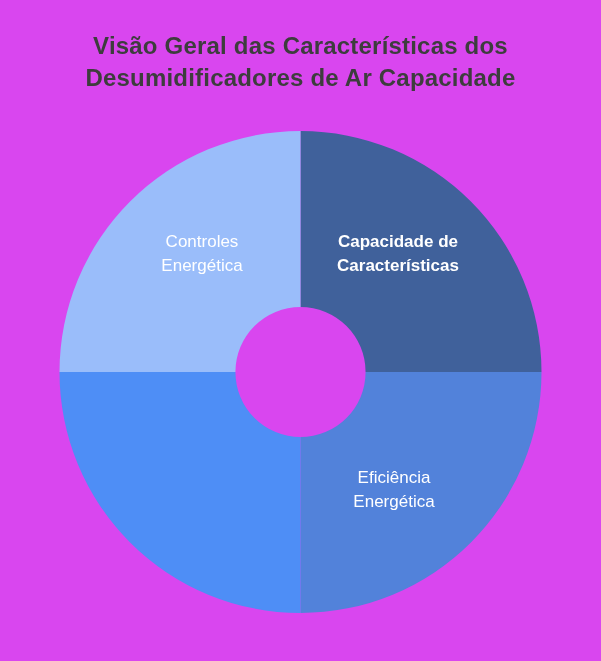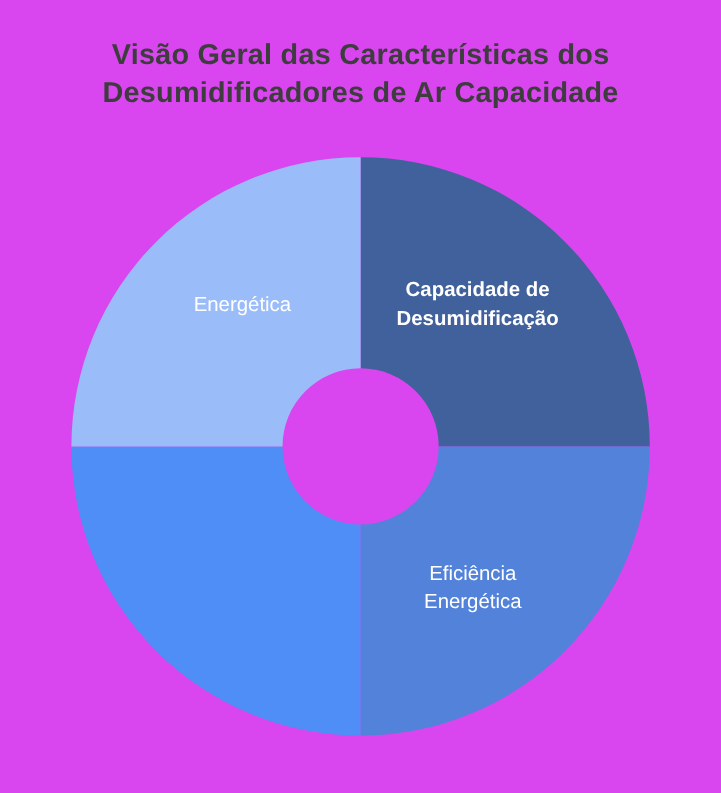--- a/index.html
+++ b/index.html
@@ -64,23 +64,24 @@
 
   <svg class="donut-svg" id="donut-svg" viewBox="0 0 601 661" xmlns="http://www.w3.org/2000/svg">
       <path d="M 300.5 131 A 241 241 0 0 1 541.5 372 L 365.57 372 A 65.07000000000001 65.07000000000001 0 0 0 300.5 306.93 Z" fill="#40619b"></path>
       <path d="M 541.5 372 A 241 241 0 0 1 300.50000000000006 613 L 300.5 437.07 A 65.07000000000001 65.07000000000001 0 0 0 365.57 372 Z" fill="#5282da"></path>
       <path d="M 300.50000000000006 613 A 241 241 0 0 1 59.5 372.00000000000006 L 235.43 372 A 65.07000000000001 65.07000000000001 0 0 0 300.5 437.07 Z" fill="#4e8ef6"></path>
       <path d="M 59.5 372.00000000000006 A 241 241 0 0 1 300.49999999999994 131 L 300.5 306.93 A 65.07000000000001 65.07000000000001 0 0 0 235.43 372 Z" fill="#9abdfa"></path>
     </svg>
 
   <div class="seg-label q1" style="color: rgb(255, 255, 255);">
     <span>Capacidade de</span>
-    <span>Desumidificação</span>
+    <span>Características</span>
   </div>
   <div class="seg-label q2" style="color: rgb(255, 255, 255);">
     <span>Eficiência</span>
     <span>Energética</span>
   </div>
   <div class="seg-label q4" style="color: rgb(255, 255, 255);">
+    <span>Controles</span>
     <span>Energética</span>
   </div>
 
 </div>
 
 </body></html>

